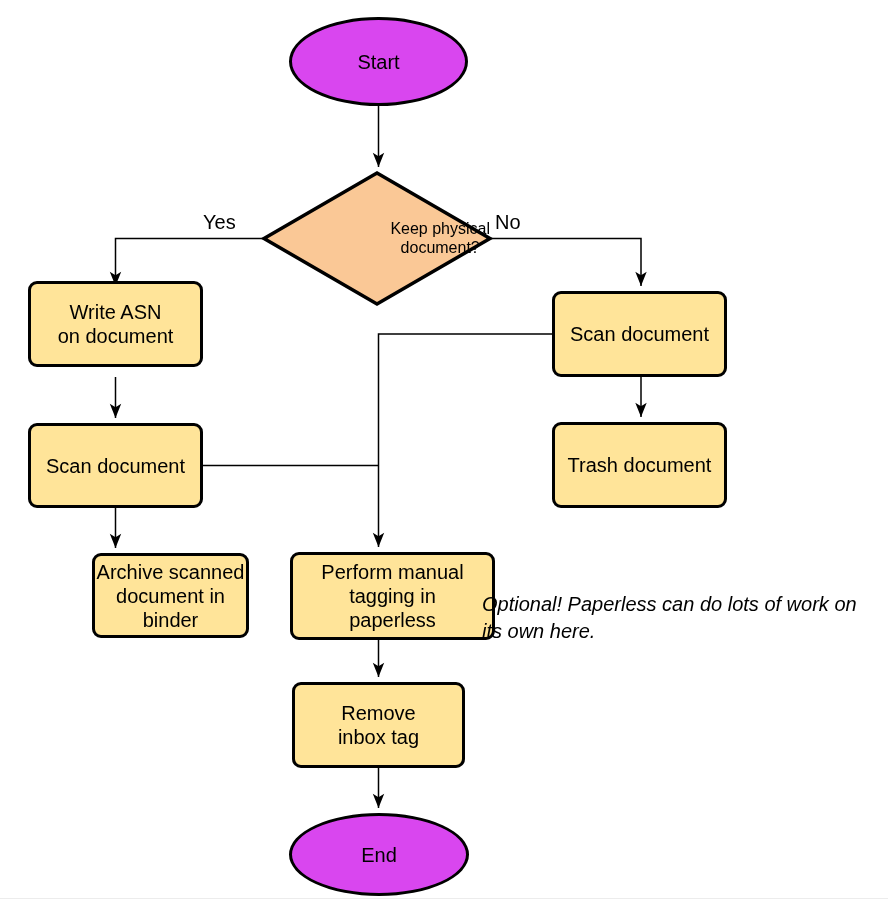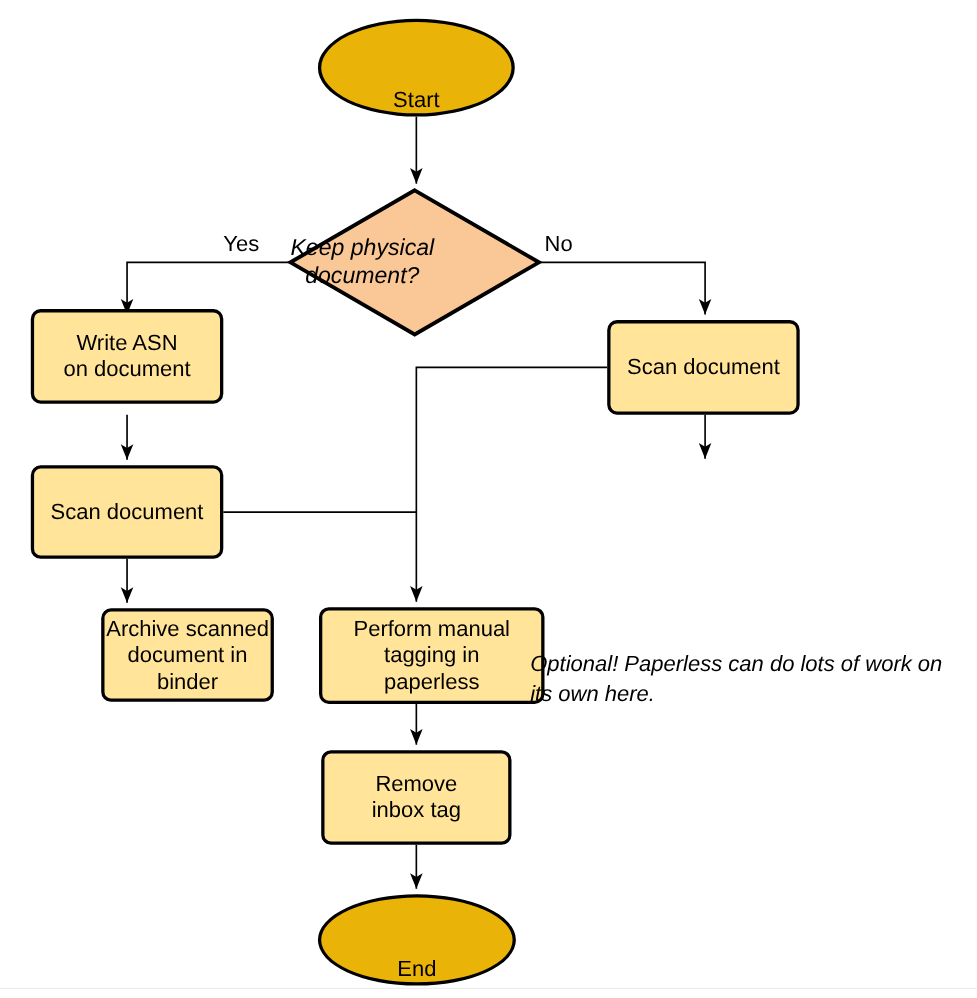--- a/index.html
+++ b/index.html
@@ -15,28 +15,27 @@
   .node{
     position:absolute;
     box-sizing:border-box;
     display:flex;align-items:center;justify-content:center;
     text-align:center;
     font-size:20px;line-height:1.2;
     white-space:pre-line;
     border:3px solid #000;
   }
   .process{background:#FFE499;border-radius:9px;}
-  .terminal{background:#eab308;border-radius:50%;align-items:flex-end;}
+  .terminal{background:#d946ef;border-radius:50%;}
   .diamond-label{
     position:absolute;
-    display:flex;align-items:center;justify-content:flex-start;
+    display:flex;align-items:center;justify-content:flex-end;
     text-align:center;
-    font-size:21px;line-height:1.2;
+    font-size:16px;line-height:1.2;
     white-space:pre-line;
-    font-style:italic;
   }
   .edge-label{
     position:absolute;
     font-size:20px;line-height:20px;
     text-align:left;
   }
   .annotation{
     position:absolute;
     font-size:20px;line-height:27px;
     font-style:italic;
@@ -110,20 +109,23 @@
   <div class="node process n-archive">
     <span>Archive scanned
 document in
 binder</span>
   </div>
 
   <div class="node process n-scanr">
     <span>Scan document</span>
   </div>
 
+  <div class="node process n-trash">
+    <span>Trash document</span>
+  </div>
 
   <div class="node process n-tagging">
     <span>Perform manual
 tagging in
 paperless</span>
   </div>
 
   <div class="node process n-remove">
     <span>Remove
 inbox tag</span>

